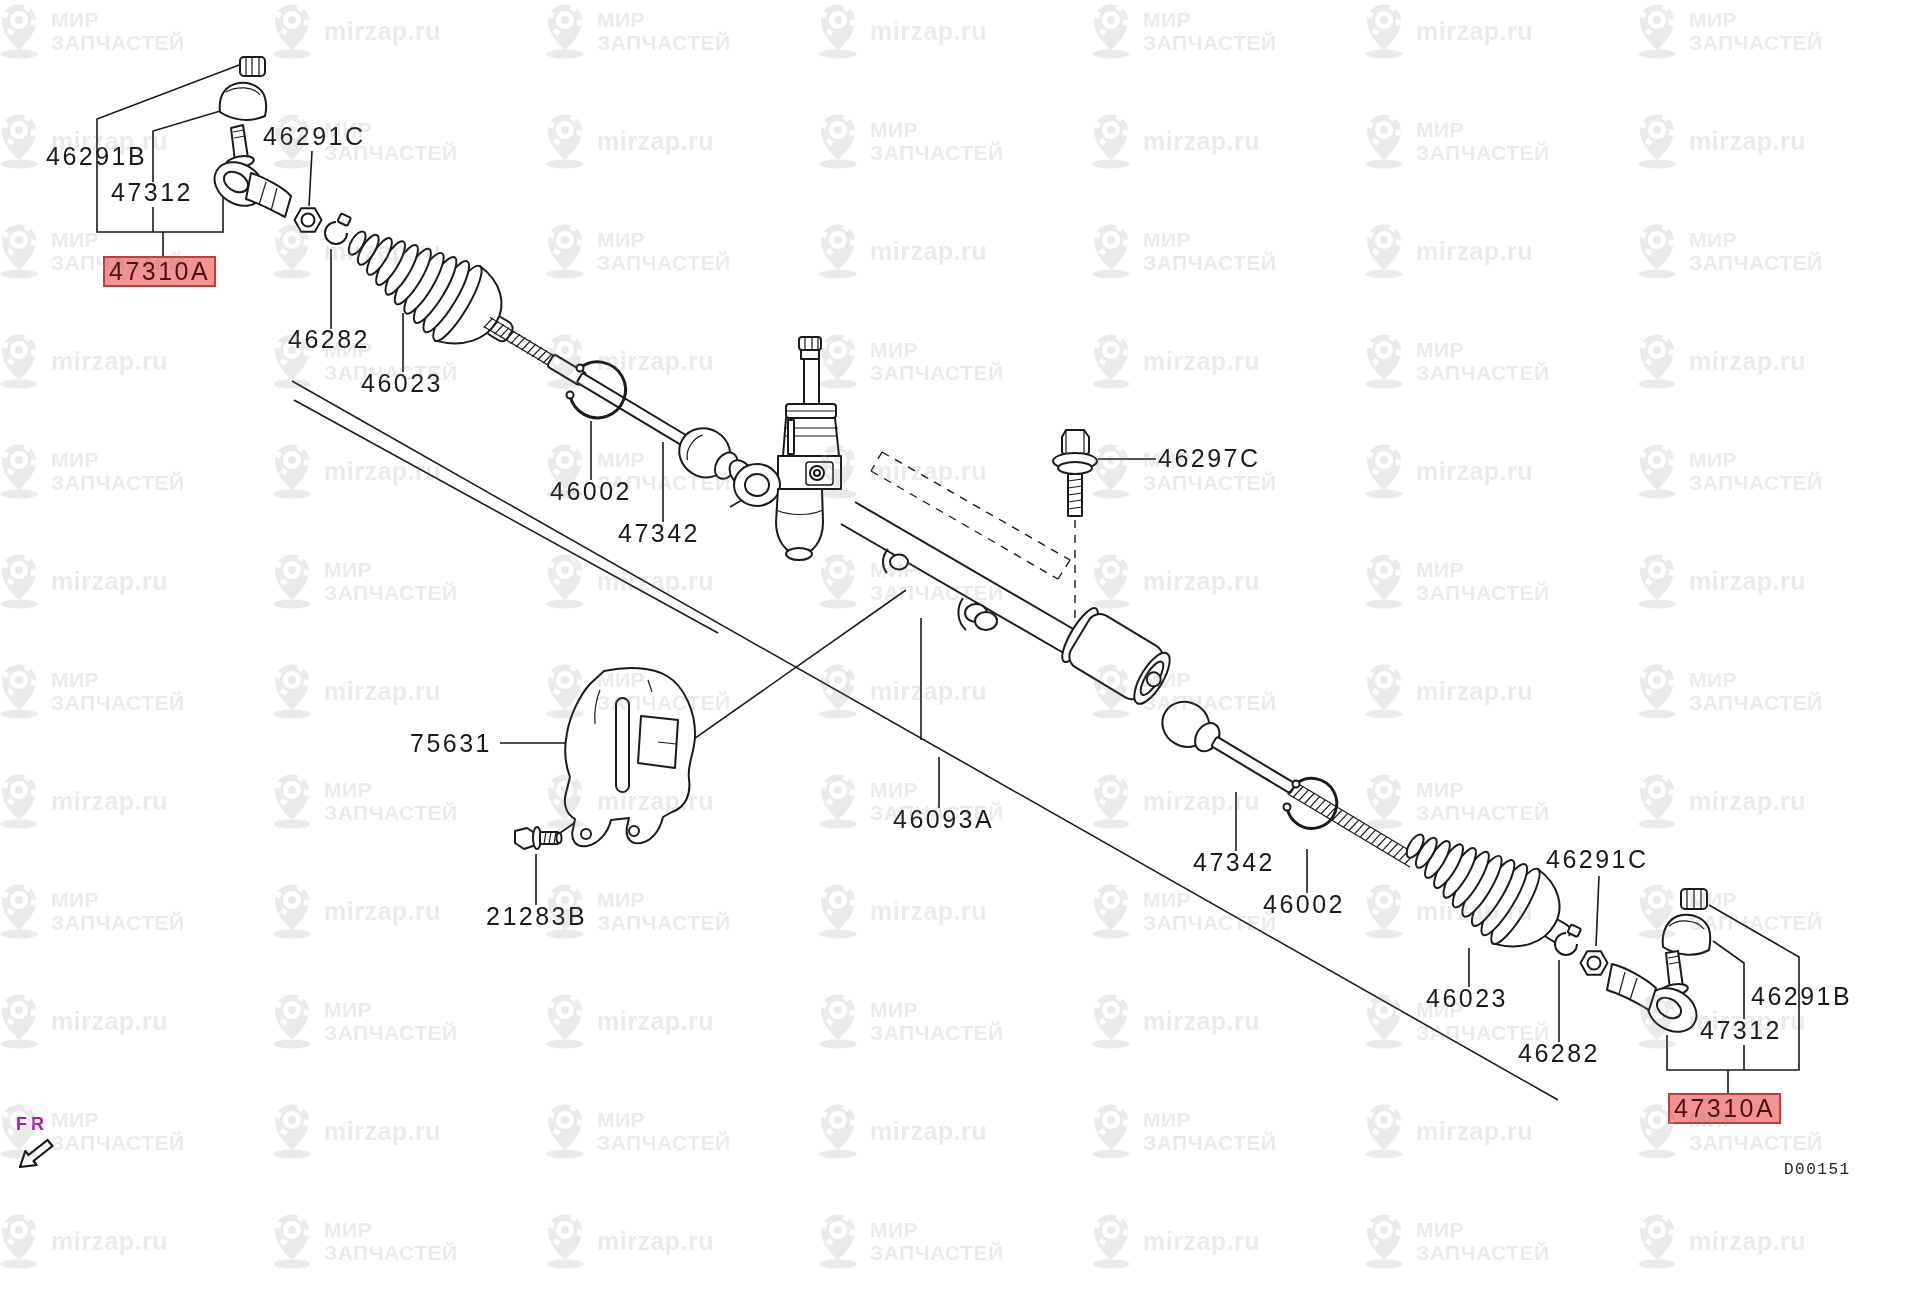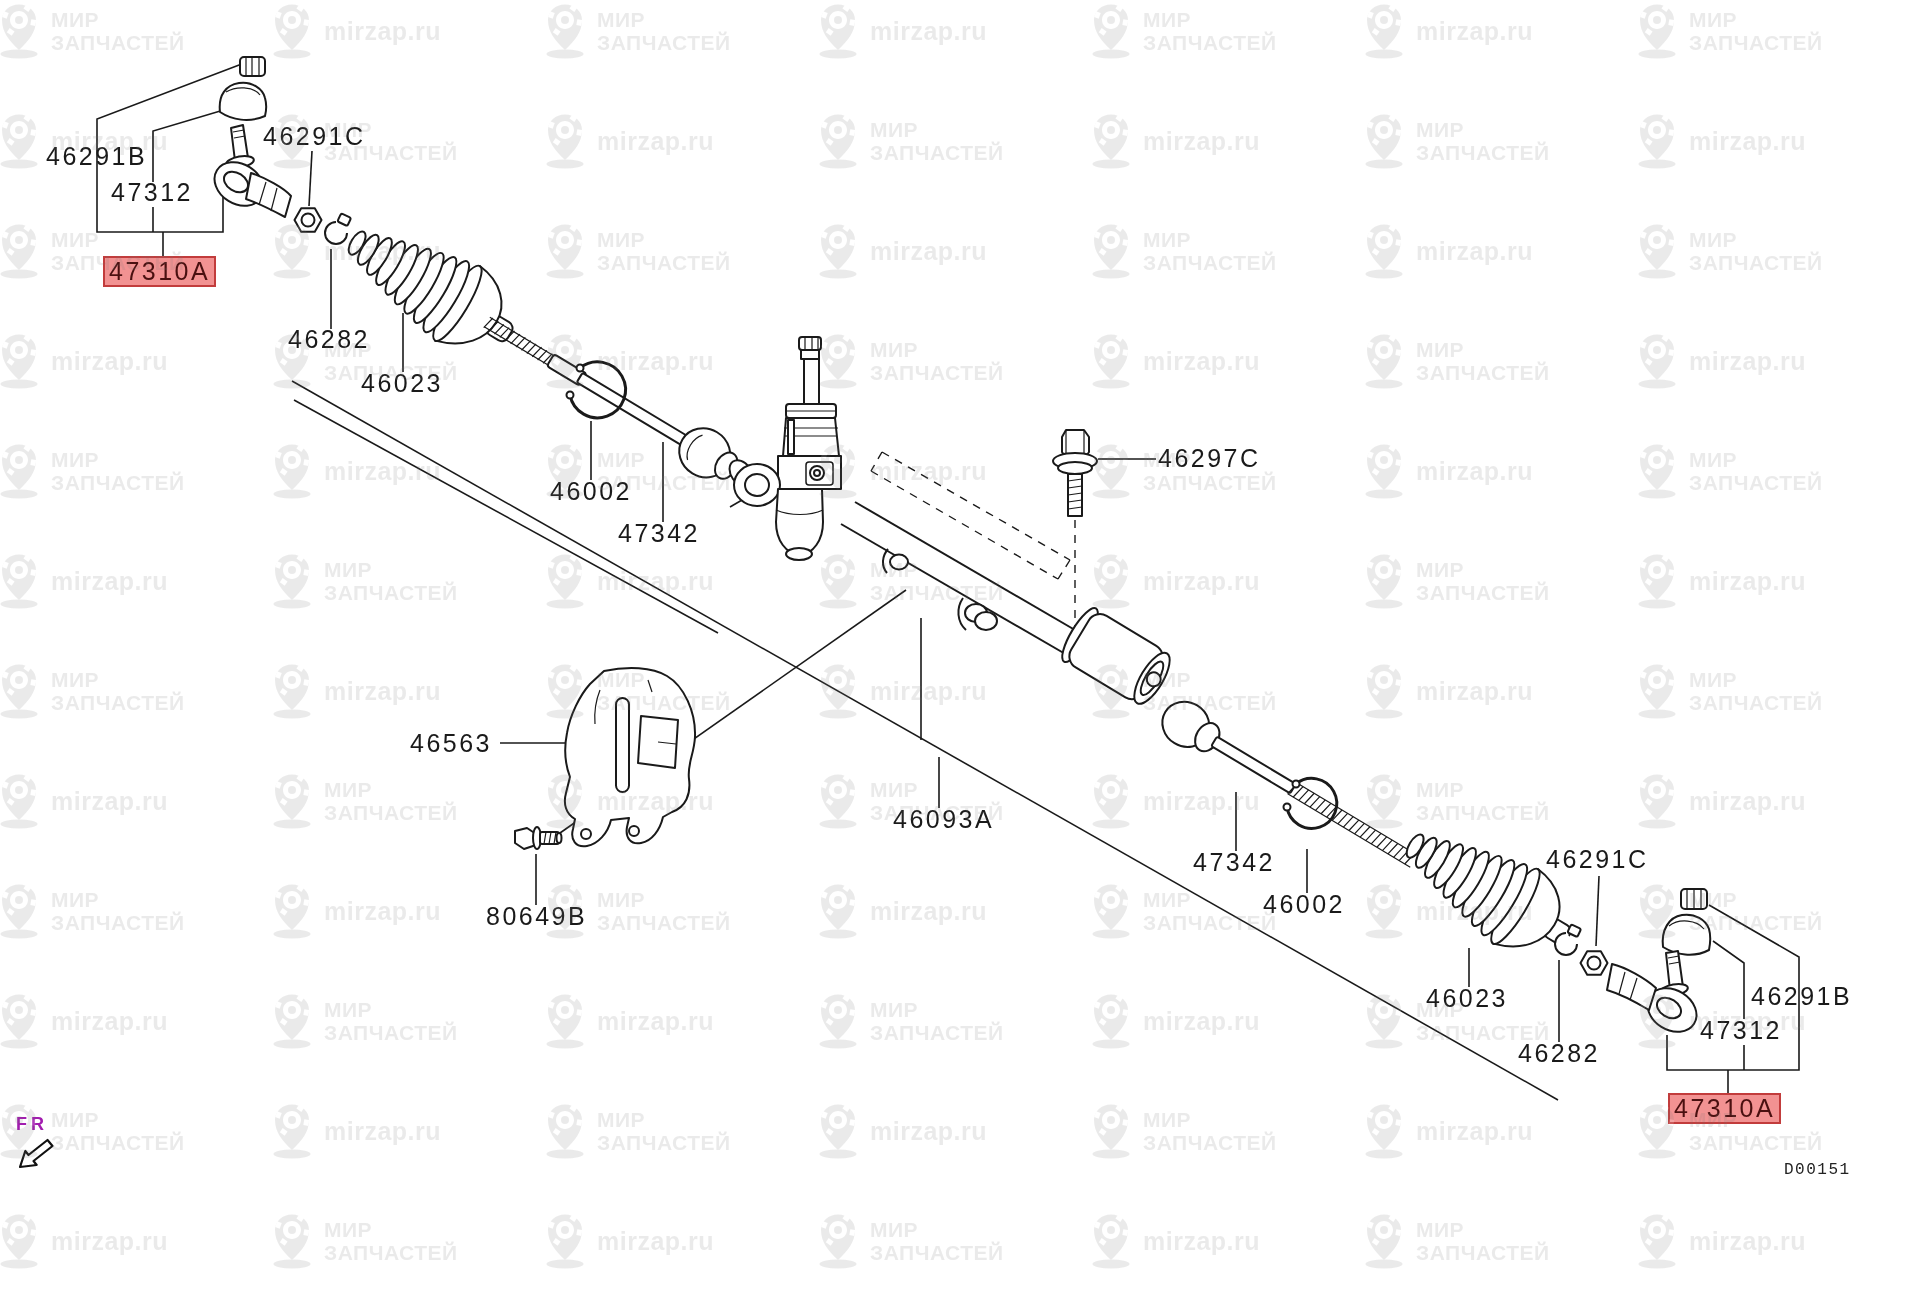--- a/index.html
+++ b/index.html
@@ -243,23 +243,23 @@
   <div id="labels">
       <div class="plabel" style="left: 46px; top: 144px;">46291B</div>
       <div class="plabel" style="left: 111px; top: 180px;">47312</div>
       <div class="plabel" style="left: 263px; top: 124px;">46291C</div>
       <div class="plabel hl" style="left: 109px; top: 259px;">47310A</div>
       <div class="plabel" style="left: 288px; top: 327px;">46282</div>
       <div class="plabel" style="left: 361px; top: 371px;">46023</div>
       <div class="plabel" style="left: 550px; top: 479px;">46002</div>
       <div class="plabel" style="left: 618px; top: 521px;">47342</div>
       <div class="plabel" style="left: 1158px; top: 446px;">46297C</div>
-      <div class="plabel" style="left: 410px; top: 731px;">46563</div>
+      <div class="plabel" style="left: 410px; top: 731px;">75631</div>
       <div class="plabel" style="left: 893px; top: 807px;">46093A</div>
-      <div class="plabel" style="left: 486px; top: 904px;">80649B</div>
+      <div class="plabel" style="left: 486px; top: 904px;">21283B</div>
       <div class="plabel" style="left: 1193px; top: 850px;">47342</div>
       <div class="plabel" style="left: 1263px; top: 892px;">46002</div>
       <div class="plabel" style="left: 1426px; top: 986px;">46023</div>
       <div class="plabel" style="left: 1518px; top: 1041px;">46282</div>
       <div class="plabel" style="left: 1546px; top: 847px;">46291C</div>
       <div class="plabel" style="left: 1751px; top: 984px;">46291B</div>
       <div class="plabel" style="left: 1700px; top: 1018px;">47312</div>
       <div class="plabel hl" style="left: 1674px; top: 1096px;">47310A</div>
     </div>
 

